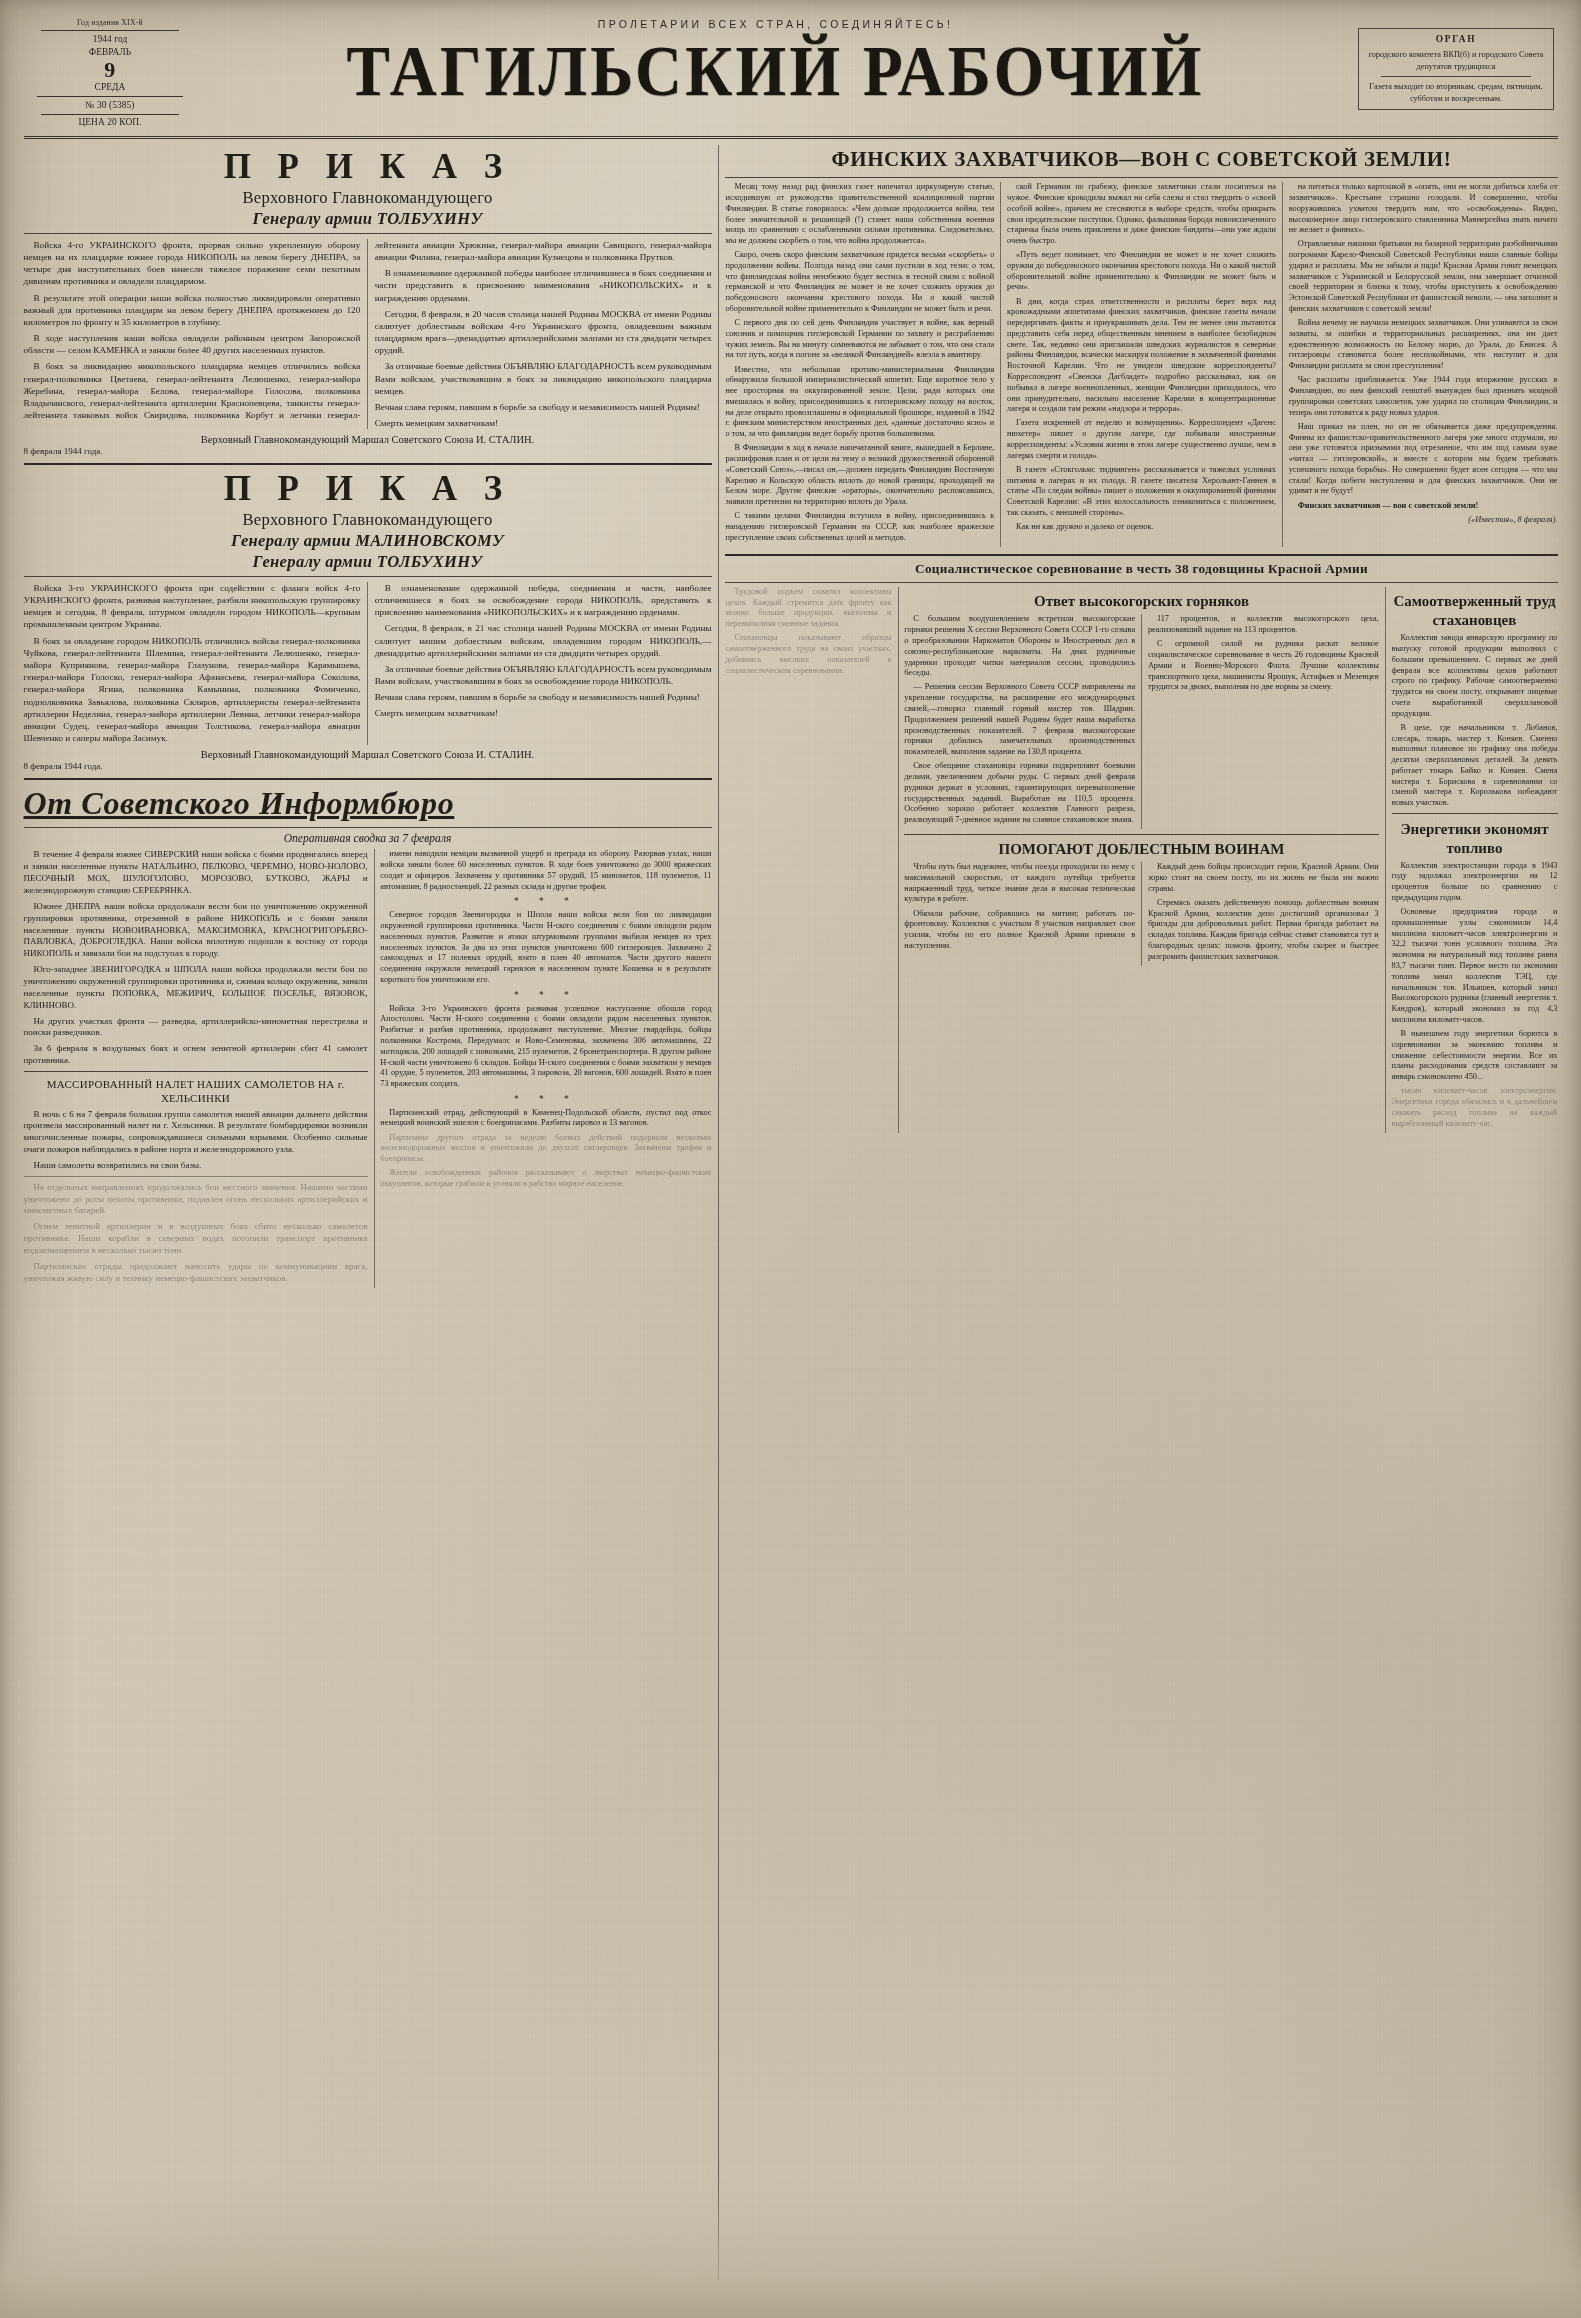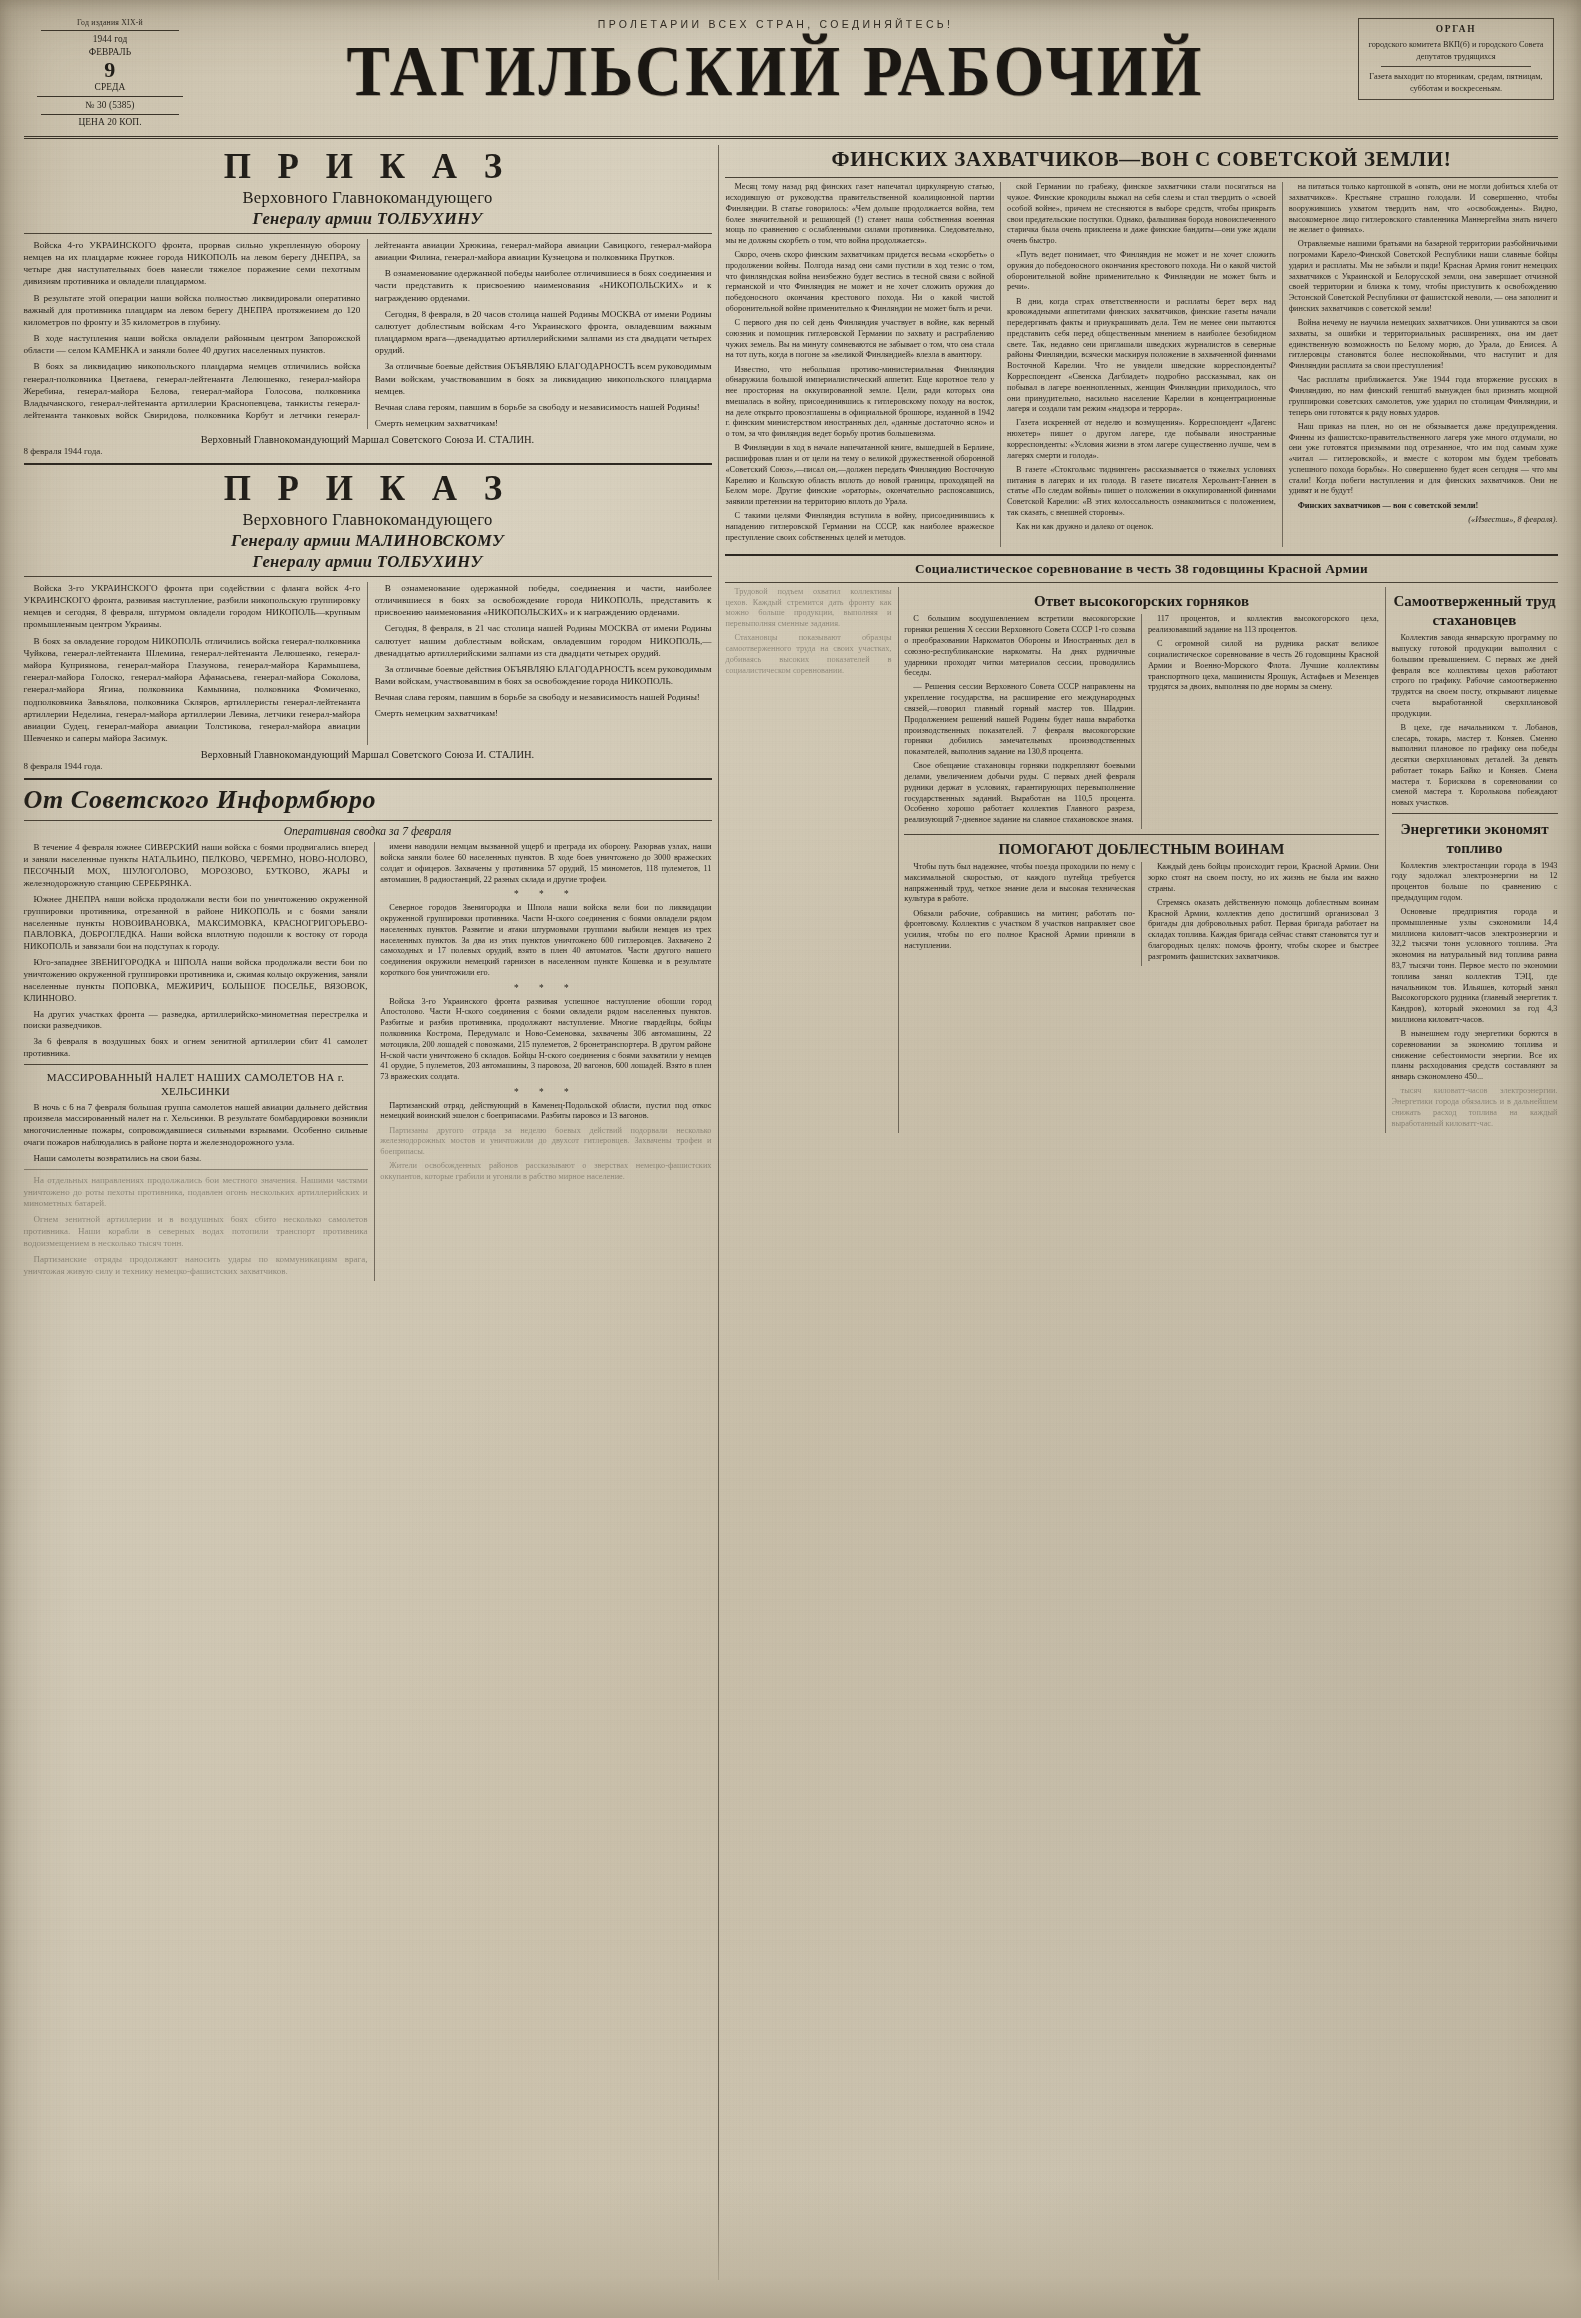--- a/index.html
+++ b/index.html
@@ -98,21 +98,21 @@
     white-space: nowrap;
   }
   .mast-right {
     width: 183px;
     flex: 0 0 183px;
     border: 0.6px solid #4a4337;
     padding: 4.4px 5.5px;
     text-align: center;
     font-size: 8.3px;
     line-height: 1.45;
-    margin-top: 2px;
+    margin-top: 12px;
   }
   .mast-right .org {
     font-weight: bold;
     letter-spacing: 1.7px;
     font-size: 9.4px;
     margin-bottom: 2.2px;
   }
   .mast-right .rule {
     border-top: 0.6px solid #4a4337;
     margin: 3.3px 16.6px;
@@ -191,25 +191,26 @@
     font-weight: normal;
     font-size: 10.5px;
     margin: 4.4px 0 1.1px 0;
   }
   .sig-date {
     font-size: 9px;
     margin: 1.1px 0 0 0;
   }
 
   .sov-title {
-    font-size: 26px;
+    font-size: 32px;
     font-weight: bold;
     font-style: italic;
     letter-spacing: 0.6px;
     margin: 5.5px 0 2.2px 0;
+    text-decoration: underline;
   }
   .sov-sub {
     text-align: center;
     font-style: italic;
     font-size: 11.6px;
     margin: 2.2px 0 4.4px 0;
   }
 
   .head2 {
     text-align: center;

